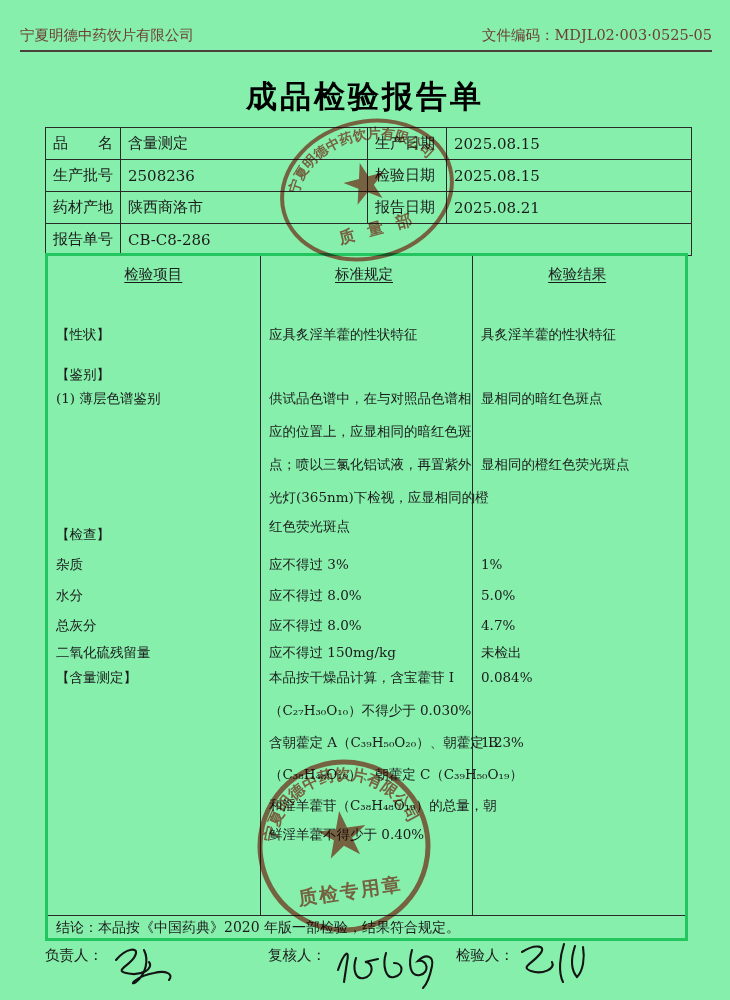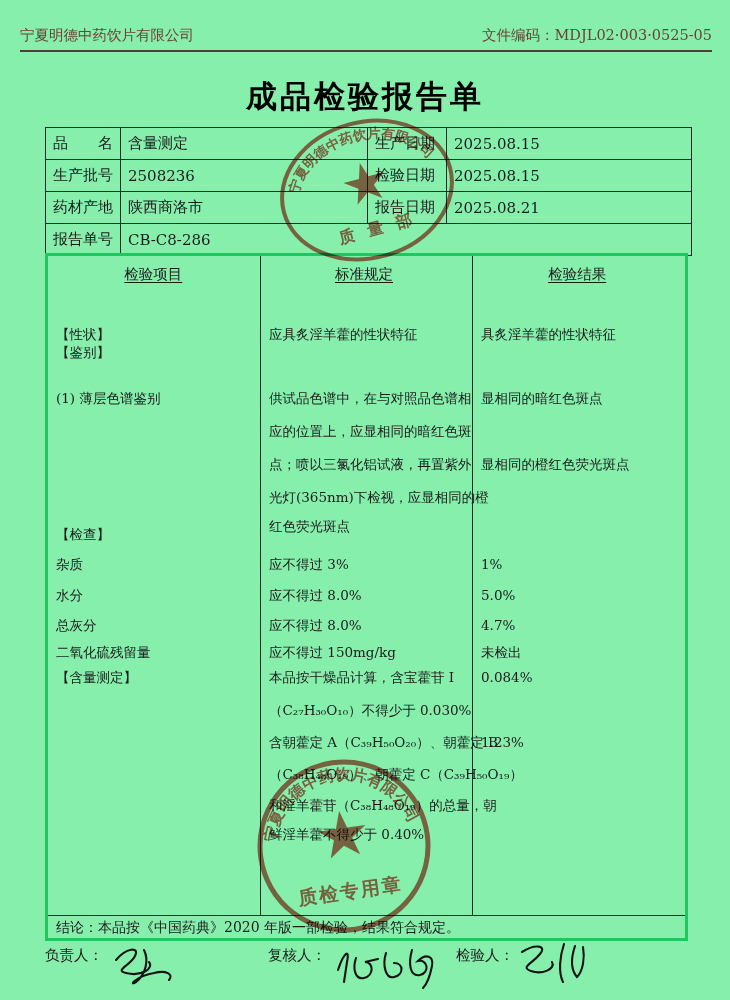--- a/index.html
+++ b/index.html
@@ -100,21 +100,21 @@
     <div class="vline v1"></div>
     <div class="vline v2"></div>
 
     <div class="mt-header">
       <span class="h1">检验项目</span>
       <span class="h2">标准规定</span>
       <span class="h3">检验结果</span>
     </div>
 
     <div class="mt-line c1" style="top:70px">【性状】</div>
-    <div class="mt-line c1" style="top:88px">【鉴别】</div>
+    <div class="mt-line c1" style="top:110px">【鉴别】</div>
     <div class="mt-line c1" style="top:134px">(1) 薄层色谱鉴别</div>
     <div class="mt-line c1" style="top:270px">【检查】</div>
     <div class="mt-line c1" style="top:300px">杂质</div>
     <div class="mt-line c1" style="top:331px">水分</div>
     <div class="mt-line c1" style="top:361px">总灰分</div>
     <div class="mt-line c1" style="top:388px">二氧化硫残留量</div>
     <div class="mt-line c1" style="top:413px">【含量测定】</div>
 
     <div class="mt-line c2" style="top:70px">应具炙淫羊藿的性状特征</div>
     <div class="mt-line c2" style="top:134px">供试品色谱中，在与对照品色谱相</div>

